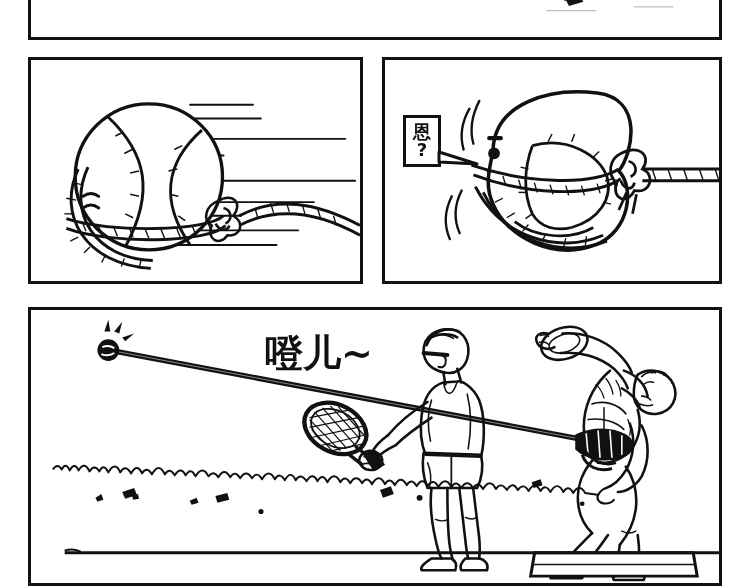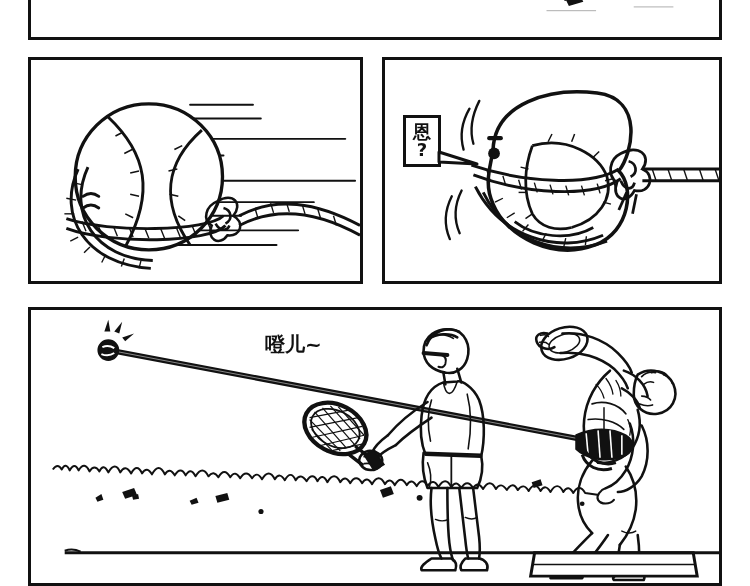--- a/index.html
+++ b/index.html
@@ -476,18 +476,18 @@
 
       <g>
         <path d="M508 248 L 668 248 L 672 272 L 504 272 Z" fill="#ffffff" stroke="#111111" stroke-width="3"></path>
         <line x1="506" y1="260" x2="670" y2="260" stroke="#111111" stroke-width="1.6"></line>
       </g>
 
       <line x1="34" y1="248" x2="694" y2="248" stroke="#111111" stroke-width="3"></line>
       <path d="M34 246 q 8 -3 16 1" fill="none" stroke="#111111" stroke-width="2"></path>
     </svg>
 
-    <div class="sfx-text" style="left:234px; top:24px; font-size:20px;">
+    <div class="sfx-text" style="left:234px; top:24px; font-size:38px;">
       <span>噔儿~</span>
     </div>
   </div>
 
 </div>
 
 </body></html>

